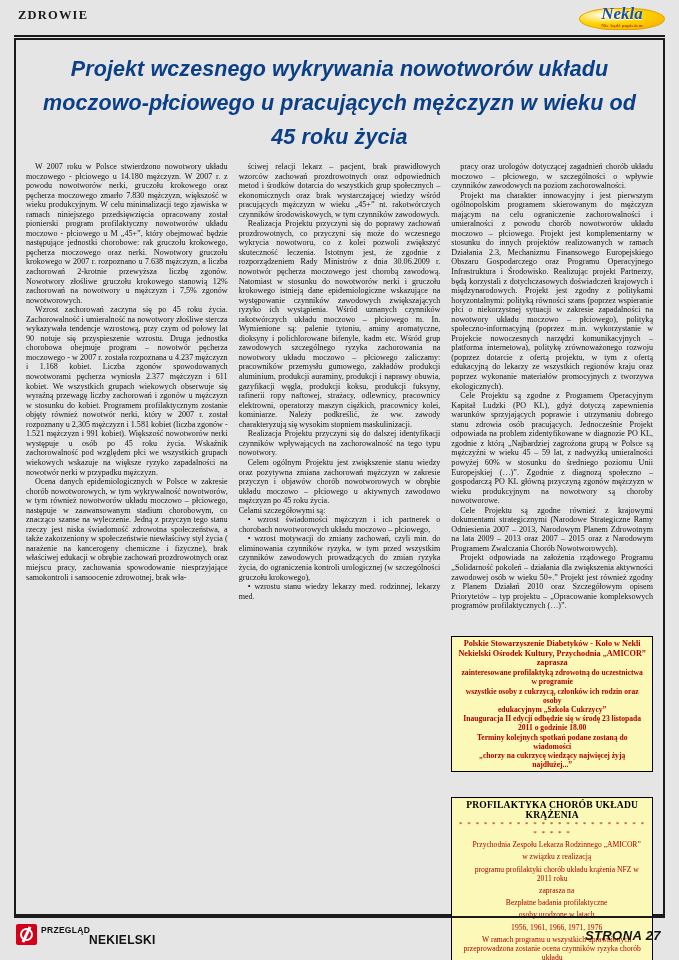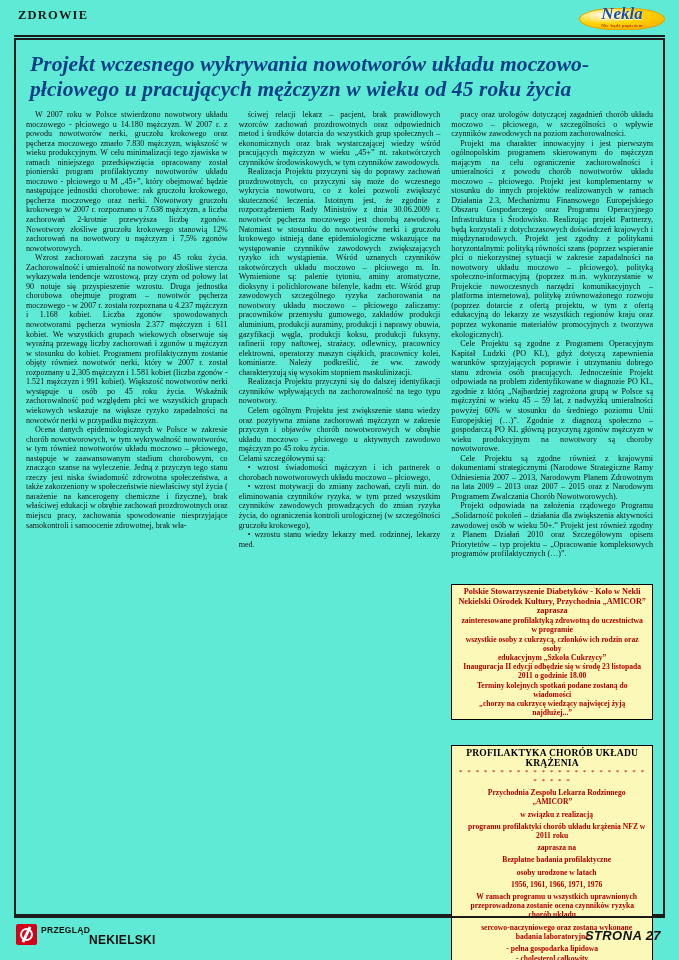--- a/index.html
+++ b/index.html
@@ -7,21 +7,21 @@
   body {
     width: 679px; height: 960px;
     background: #ffffff;
     font-family: "Liberation Serif", serif;
     color: #111;
     position: relative;
     overflow: hidden;
   }
   .page {
     position:absolute; inset:0;
-    background:#5eead4;
+    background:#e5e5e5;
     padding: 0;
   }
   
   .header {
     position:relative;
     height: 34px;
     padding: 8px 18px 0 18px;
   }
   .kicker {
     font-family:"Liberation Serif", serif;
@@ -63,27 +63,27 @@
     height:2px; background:#1b1b1b; margin:1px 14px 0 14px;
   }
   
   .frame {
     position:absolute;
     left:14px; right:14px; top:38px; bottom:44px;
     border:2px solid #1b1b1b;
     padding:8px 10px 6px 10px;
   }
   .title {
-    text-align:left;
-    font-family:Liberation Serif, serif;
+    text-align:center;
+    font-family:Liberation Sans, sans-serif;
     font-style:italic;
     font-weight:bold;
     color:#0b3f86;
     font-size:21.5px;
-    line-height:25px;
+    line-height:34px;
     letter-spacing:.1px;
     margin: 4px 4px 8px 4px;
   }
   .cols {
     display:flex;
     gap:11px;
     align-items:flex-start;
   }
   .col {
     width:33.33%;
@@ -112,21 +112,21 @@
   .box2-title {
     font-family:"Liberation Serif", serif;
     font-weight:bold;
     font-size:9.6px;
     color:#000;
     letter-spacing:.2px;
     margin-bottom:1px;
   }
   .stars { color:#b00000; font-size:7px; letter-spacing:1.5px; margin-bottom:2px;}
   .box2 p { margin:0 0 3px 0; }
-  .box2 .red { color:#b00000; font-weight:bold; }
+  .box2 .red { color:#b00000; font-weight:normal; }
   .box2 ul { margin:2px 0 2px 0; padding:0; list-style:none; color:#b00000; font-weight:bold; }
   .box2 ul li { line-height:9.6px; }
 
   
   .footer {
     position:absolute;
     left:0; right:0; bottom:0;
     height:44px;
   }
   .footer .frule { height:2px; background:#1b1b1b; margin:0 14px; }

